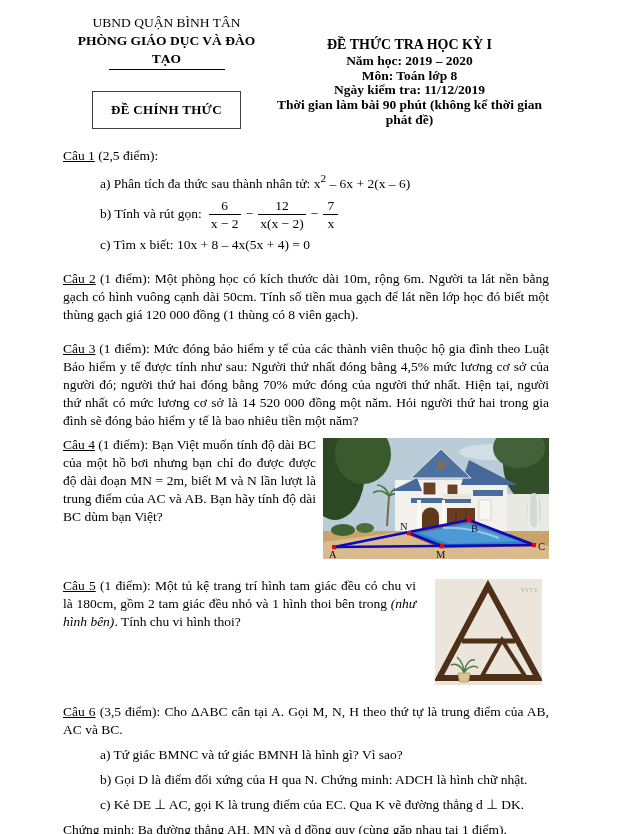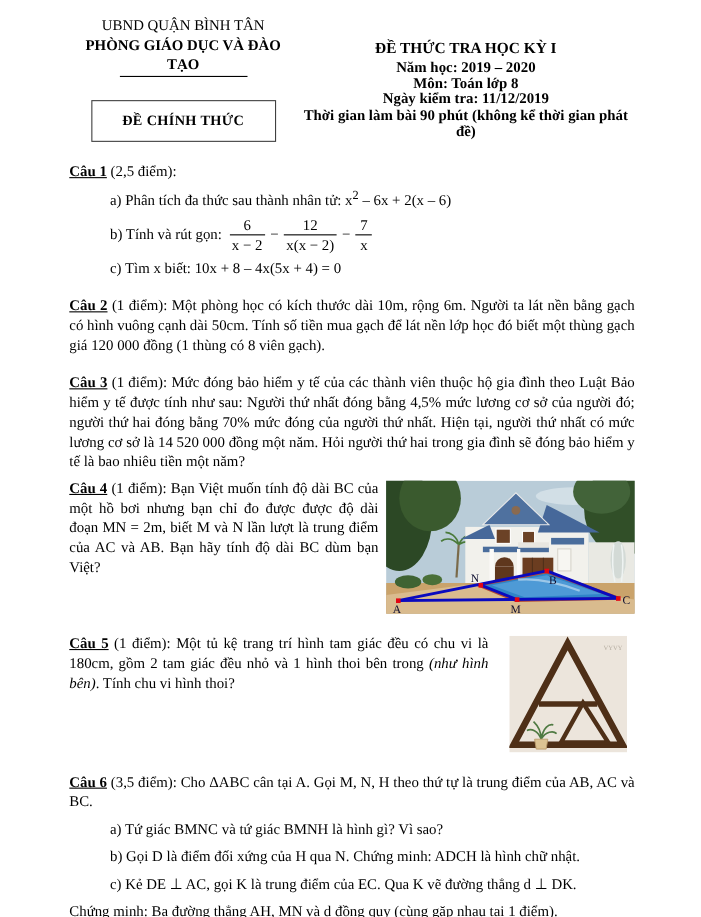--- a/index.html
+++ b/index.html
@@ -1,42 +1,42 @@
 <!DOCTYPE html>
 <html><head>
 <meta charset="utf-8">
 <style>
   * { margin:0; padding:0; box-sizing:border-box; }
   html,body { width:637px; height:834px; background:#ffffff; overflow:hidden; }
   body {
     font-family:"Liberation Serif", serif;
     font-size:13.5px; line-height:18px; color:#000;
   }
-  .page { width:637px; height:834px; padding:14px 60px 0 63px; position:relative; }
+  .page { width:637px; height:834px; padding:14px 88px 0 63px; position:relative; }
 
   
   .hdr { display:flex; }
   .hdr-left { width:207px; text-align:center; flex:none; }
   .hdr-left .org { font-size:13.5px; }
   .hdr-left .dept { font-weight:bold; position:relative; display:inline-block; padding-bottom:2px; }
   .hdr-left .dept::after {
     content:""; position:absolute; left:50%; transform:translateX(-50%);
     bottom:0; width:116px; border-bottom:1.3px solid #000;
   }
   .official-box {
-    margin:21px auto 0 auto; width:168px; height:38px;
+    margin:21px auto 0 auto; width:149px; height:38px;
     border:1.6px solid #404040; display:flex; align-items:center; justify-content:center;
     font-weight:bold; font-size:13px; letter-spacing:.3px;
   }
   .hdr-right { flex:1; text-align:center; font-weight:bold; margin-top:24px; line-height:14.8px; }
   .hdr-right .t1 { font-size:14px; margin-bottom:1px; }
 
   
   main { margin-top:18px; }
-  .q-label { font-weight:bold; text-decoration:underline; }
+  .q-label { font-weight:normal; text-decoration:underline; }
   .q-par { text-align:justify; margin-top:16px; }
   .sub { padding-left:37px; margin-top:4px; }
   .q1-head { margin-top:0; }
 
   
   .frac-line { padding-left:37px; margin:4px 0 2px 0; display:flex; align-items:center; }
   .frac { display:inline-block; text-align:center; vertical-align:middle; line-height:17px; margin:0 2px; }
   .frac .num { display:block; border-bottom:1px solid #000; padding:0 4px 0.5px 4px; }
   .frac .den { display:block; padding:0 2px; }
   .minus { margin:0 3px; }

